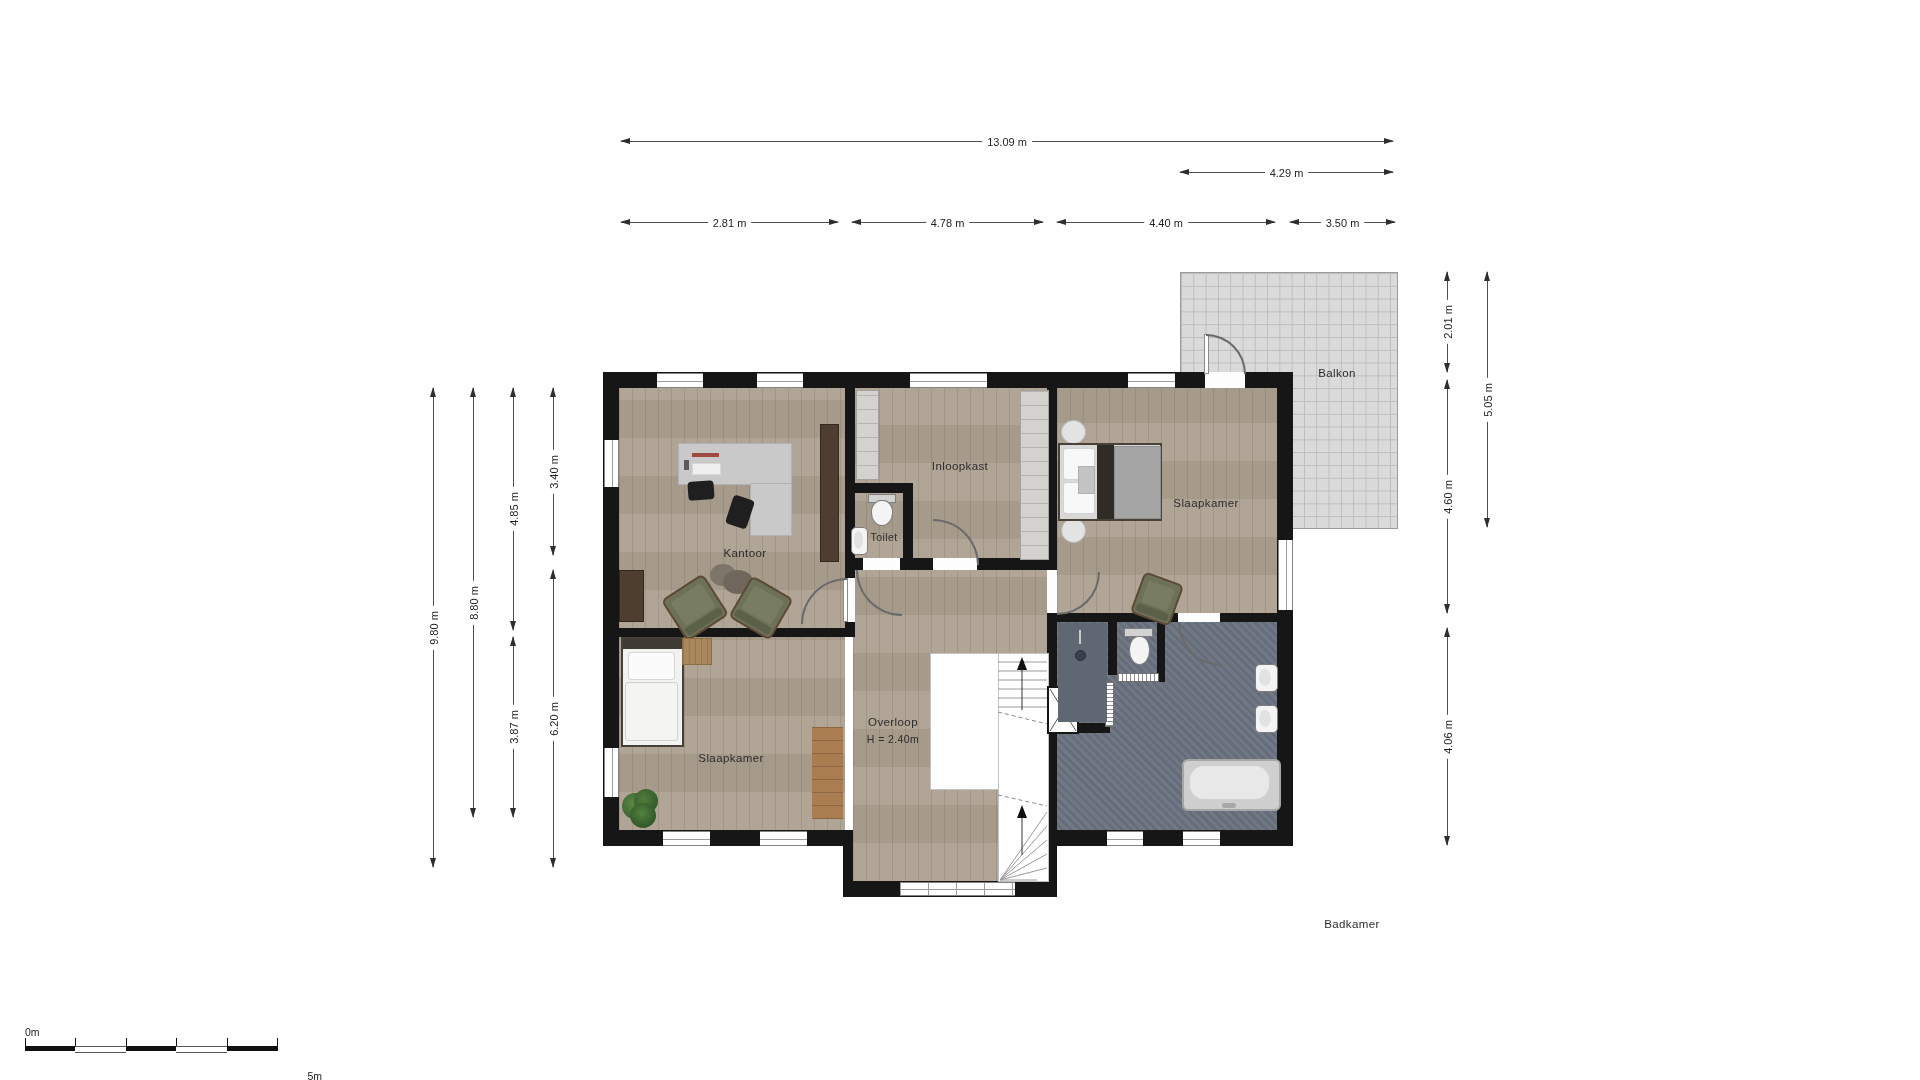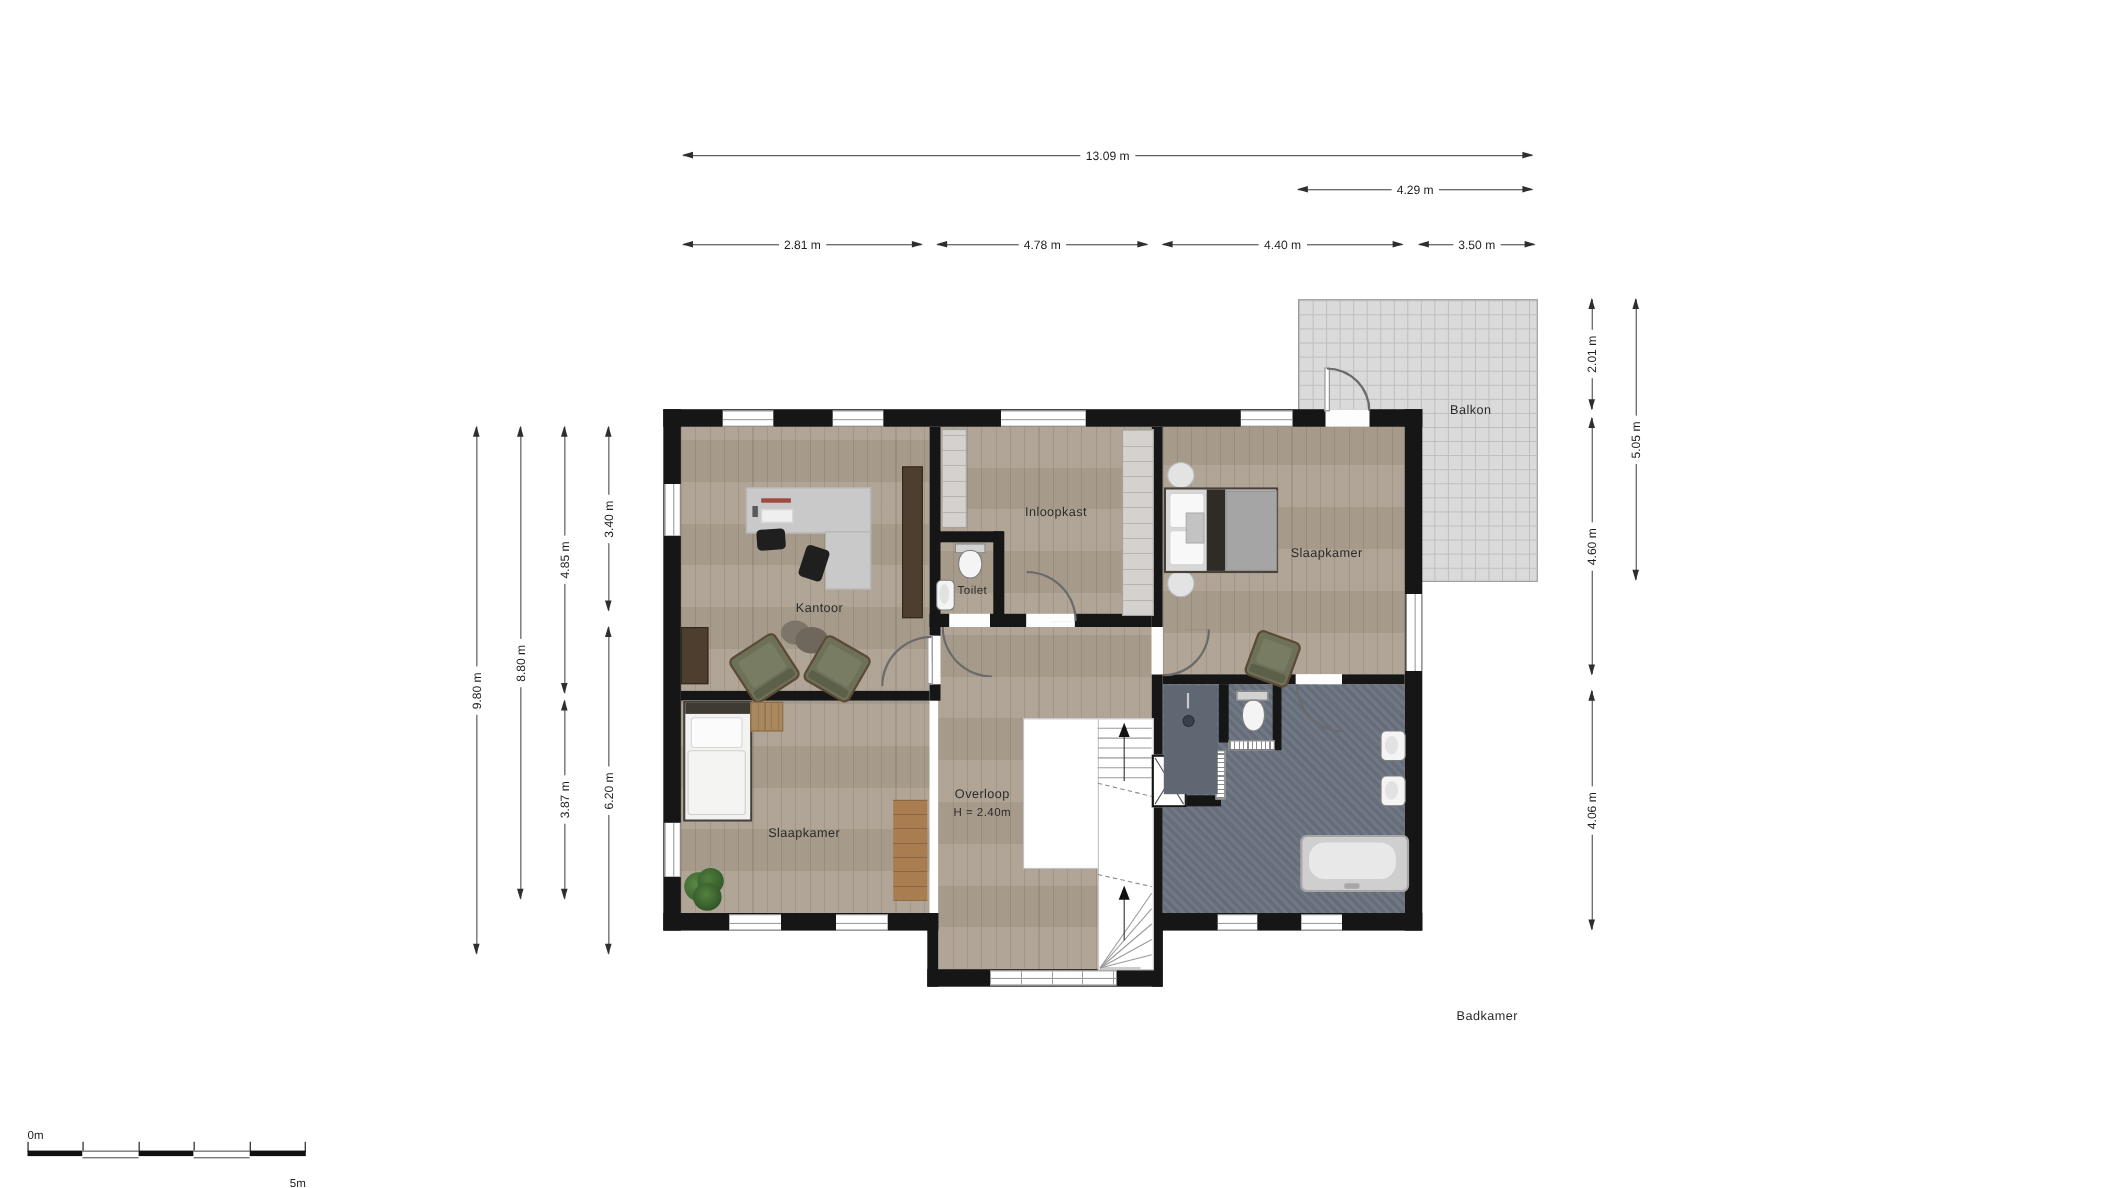--- a/index.html
+++ b/index.html
@@ -335,21 +335,21 @@
     <span class="ah ah-u"></span>
     <span class="ah ah-d"></span>
     <span class="dim-label">4.06 m</span>
   </div>
   <div class="dim-v" style="left:1487px;top:272px;height:255px;">
     <span class="ah ah-u"></span>
     <span class="ah ah-d"></span>
     <span class="dim-label">5.05 m</span>
   </div>
 
-  <div class="scalebar" style="left:25px;top:1032px;width:253px;height:20px;">
+  <div class="scalebar" style="left:25px;top:1032px;width:253px;height:20px;padding-left:44px;">
     <span class="lab" style="left:0;">0m</span>
     <span class="lab" style="right:0;margin-top:44px;">5m</span>
     <div class="tick" style="left:0;"></div>
     <div class="tick" style="left:50px;"></div>
     <div class="tick" style="left:101px;"></div>
     <div class="tick" style="left:151px;"></div>
     <div class="tick" style="left:202px;"></div>
     <div class="tick" style="left:252px;"></div>
     <div class="seg" style="left:0;width:50px;background:#111;"></div>
     <div class="seg" style="left:50px;width:51px;background:#fff;border-top:1px solid #555;border-bottom:1px solid #555;"></div>

